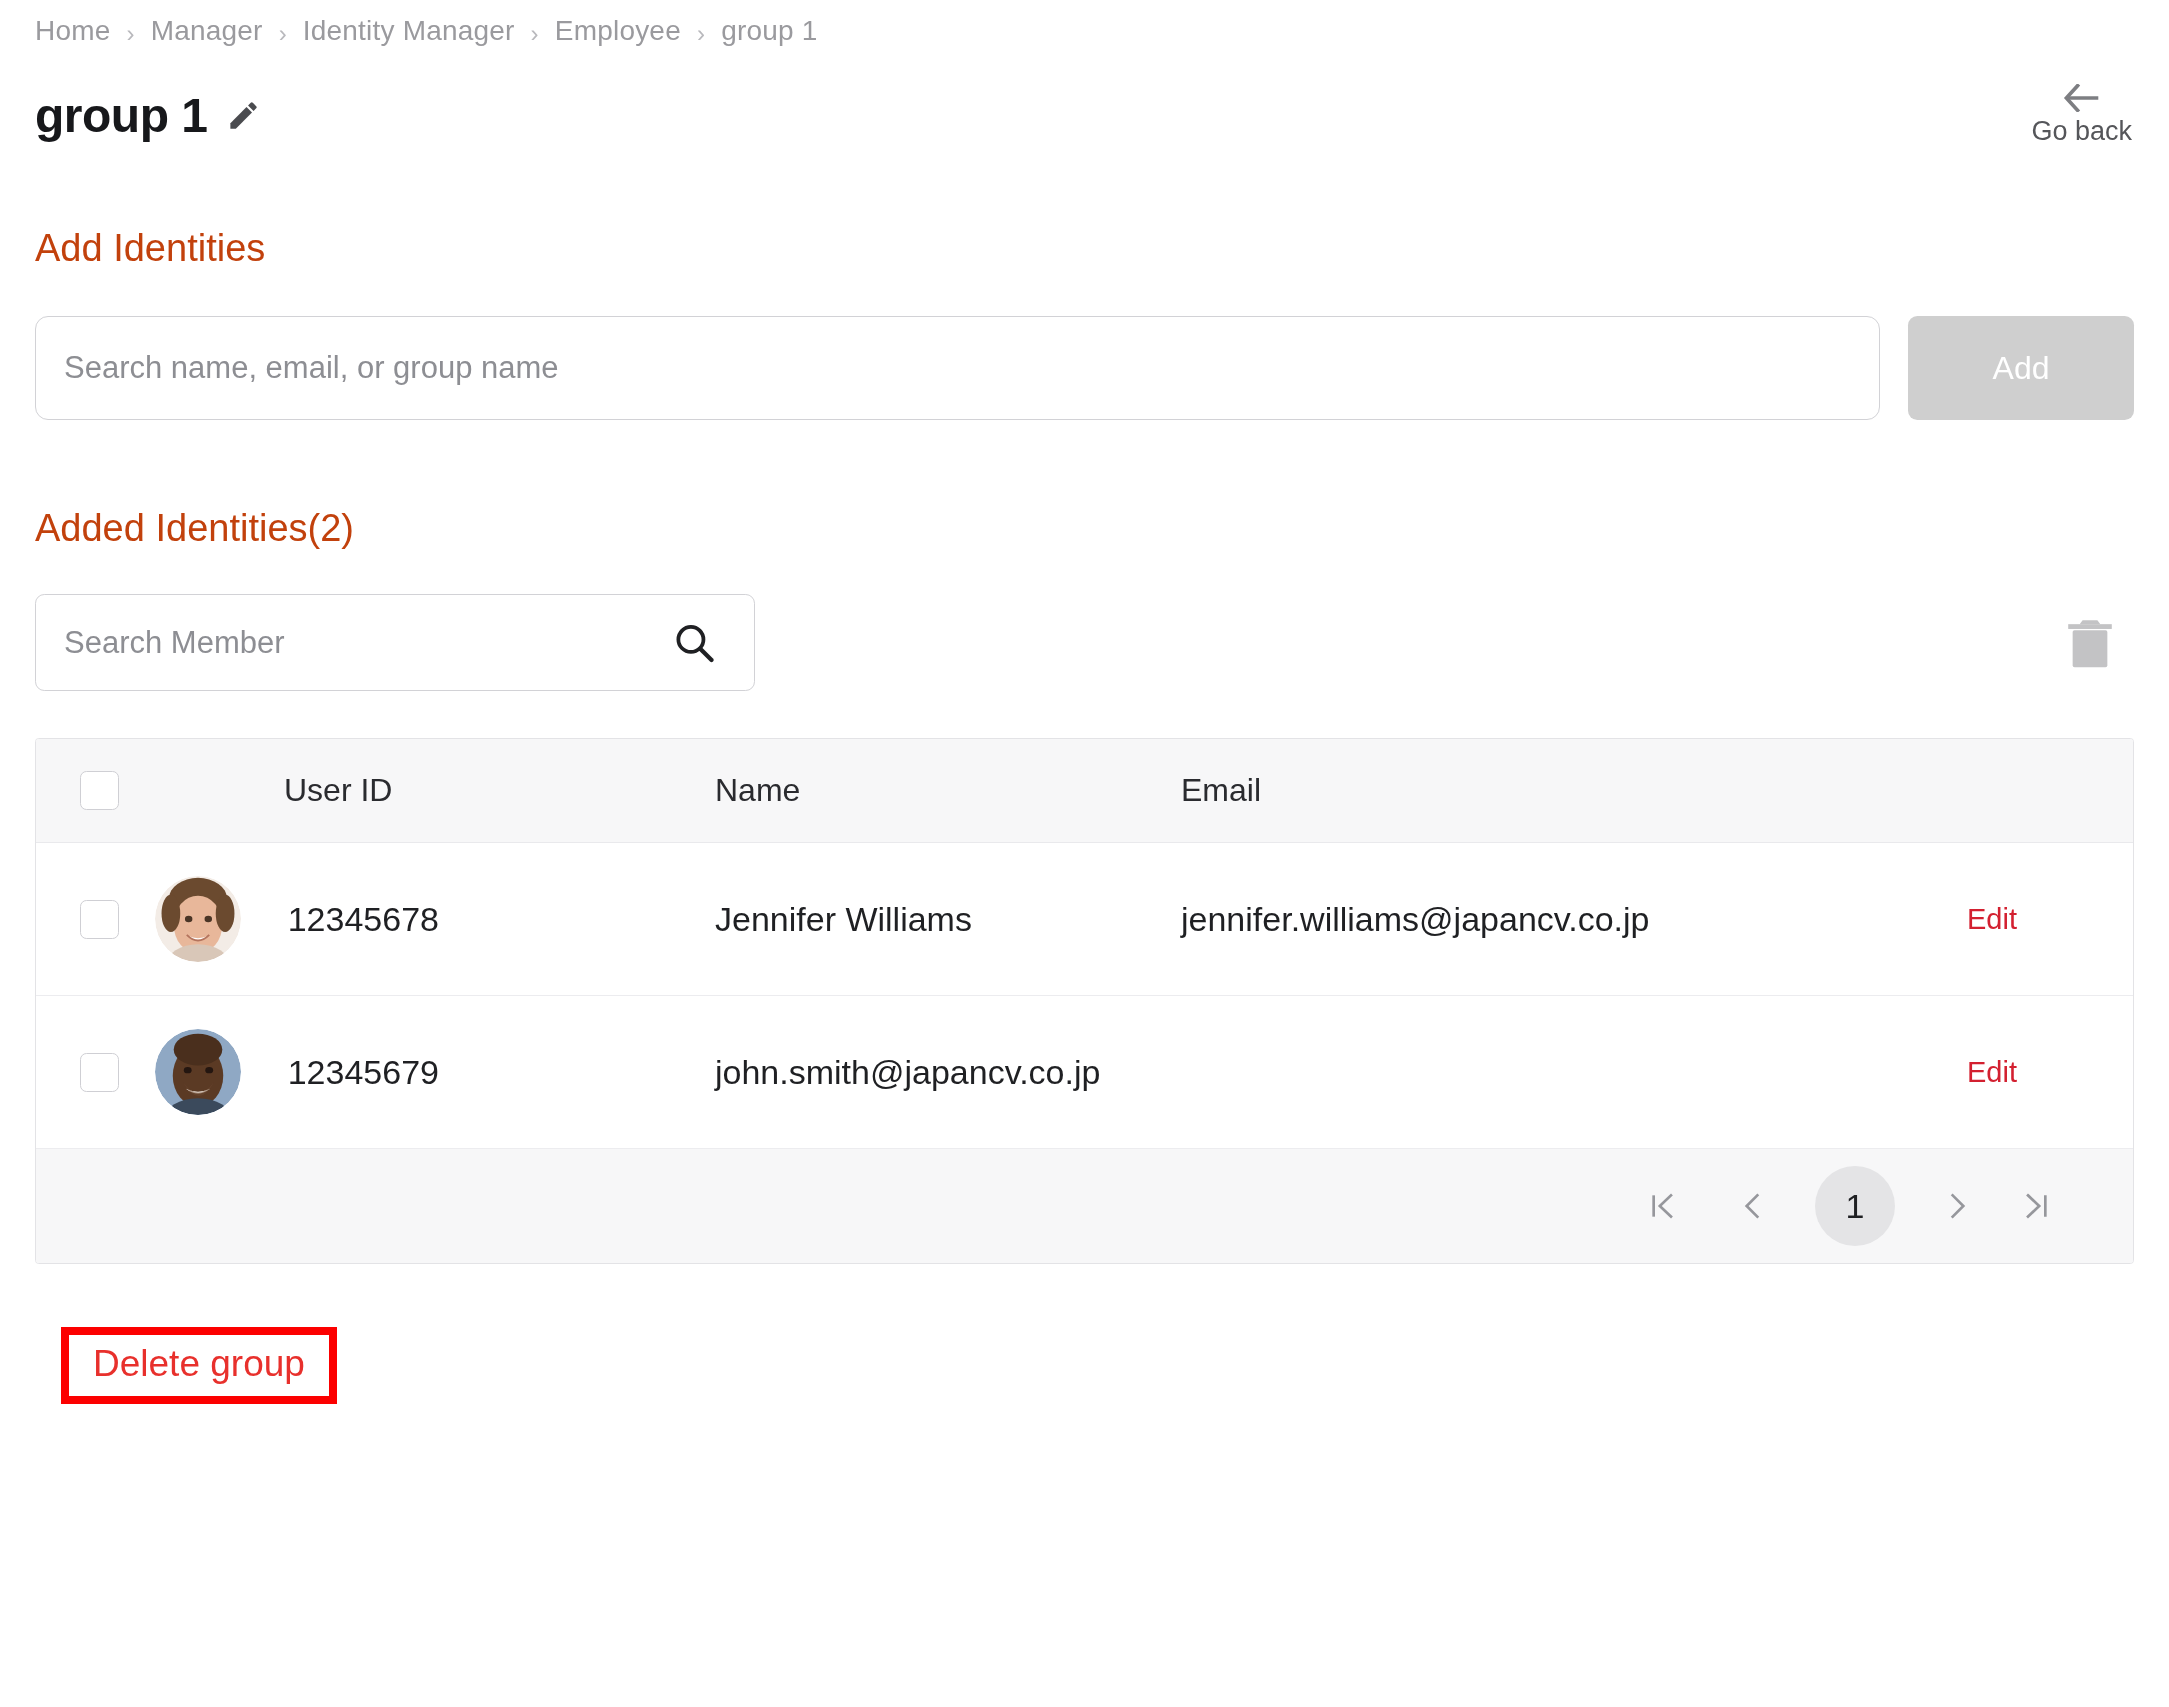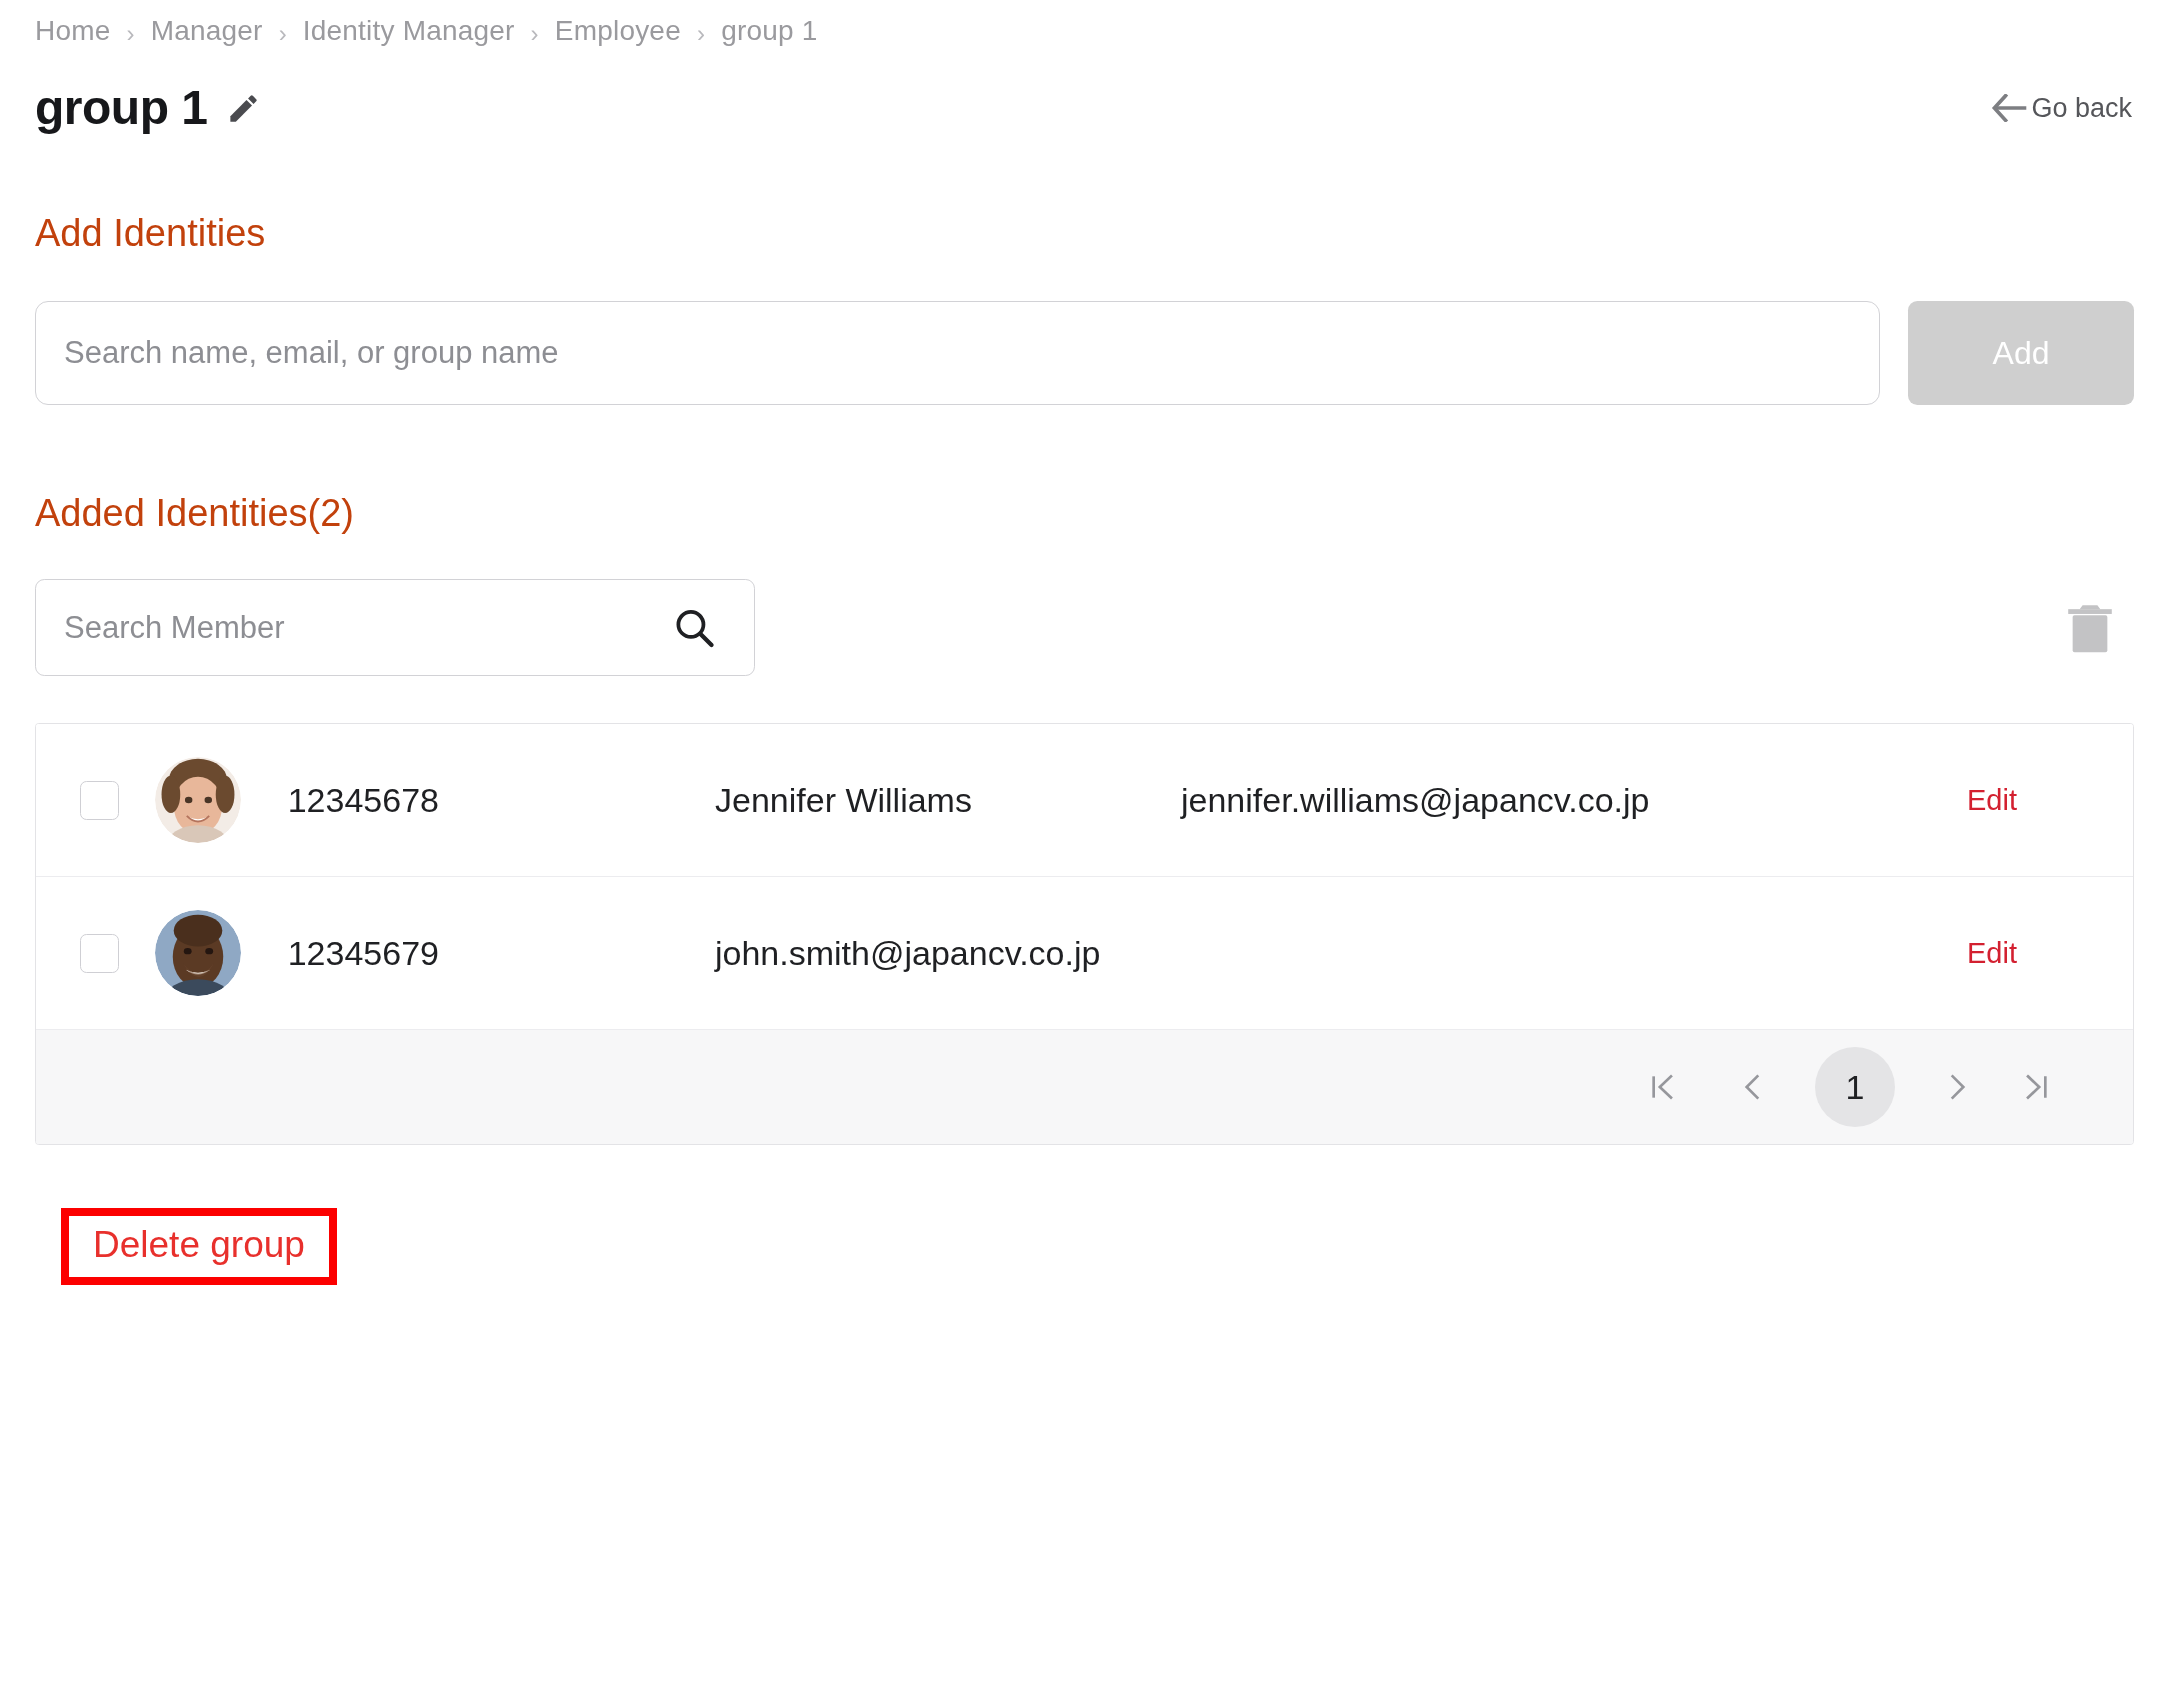--- a/index.html
+++ b/index.html
@@ -40,20 +40,21 @@
   .title-left { display: flex; align-items: center; gap: 18.6px; }
   .page-title {
     font-size: 48px; font-weight: bold; color: #17181b;
     letter-spacing: -0.5px; line-height: 1;
   }
   .pencil-icon { display: block; width: 35px; height: 35px; }
   .go-back {
     display: flex; align-items: center; gap: 4px;
     font-size: 27px; color: #55565a; text-decoration: none;
     padding-right: 1.9px;
+    flex-direction: column;
   }
   .back-arrow { display: block; width: 37px; height: 28px; }
 
   
   .section-heading {
     font-size: 38px; font-weight: normal; color: #c2410c;
     margin: 0;
   }
   .add-identities-heading { margin-top: 80px; }
   .added-identities-heading { margin-top: 87px; }
@@ -299,20 +300,30 @@
         <path d="M9 2.2h8l1.6 2.1H7.4L9 2.2z" fill="#c3c3c5"></path>
         <rect x="1.2" y="4.3" width="23.6" height="2.6" fill="#c3c3c5"></rect>
         <rect x="3.6" y="7.6" width="18.8" height="20" rx="1" fill="#c3c3c5"></rect>
       </svg>
     </button>
   </div>
 
   
   <div class="table">
 
+    <div class="trow thead">
+      <div class="cell-check">
+        <span class="cbx"></span>
+      </div>
+      <div class="cell-avatar"></div>
+      <div class="cell-userid">User ID</div>
+      <div class="cell-name">Name</div>
+      <div class="cell-email">Email</div>
+      <div class="cell-action"></div>
+    </div>
 
     <div class="trow tbody-row">
       <div class="cell-check">
         <span class="cbx"></span>
       </div>
       <div class="cell-avatar">
         <svg class="avatar" viewBox="0 0 92 92">
           <defs>
               <clipPath id="c1">
                 <circle cx="46" cy="46" r="46"></circle>

